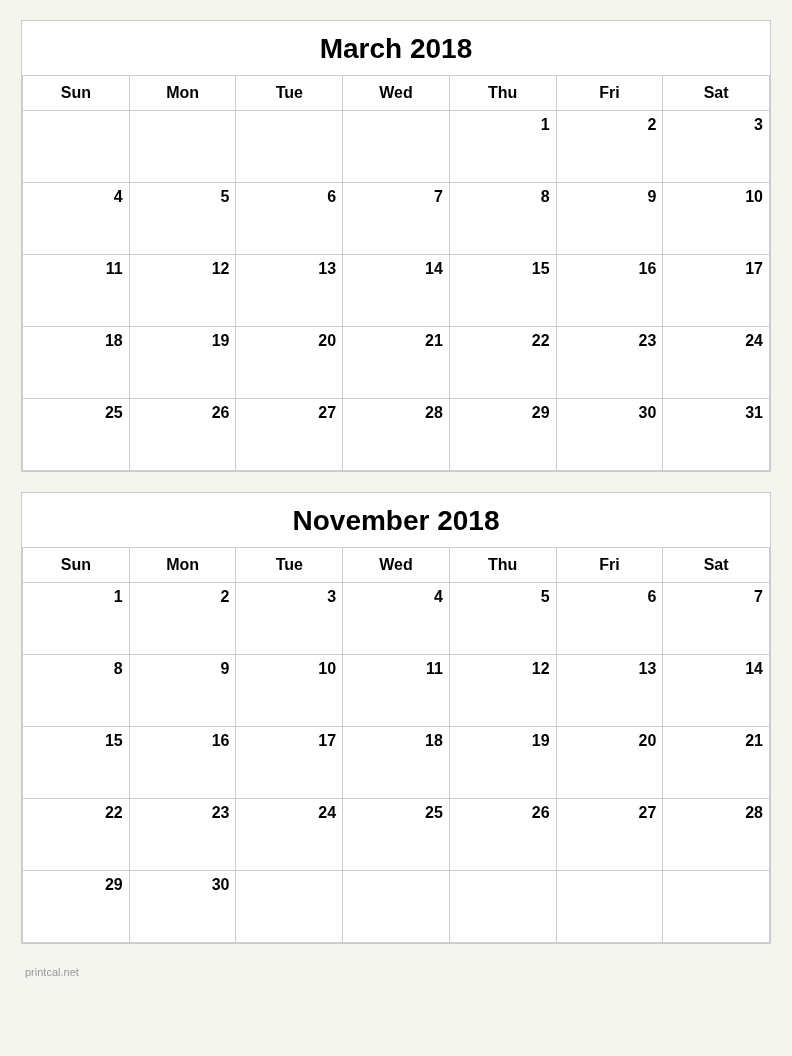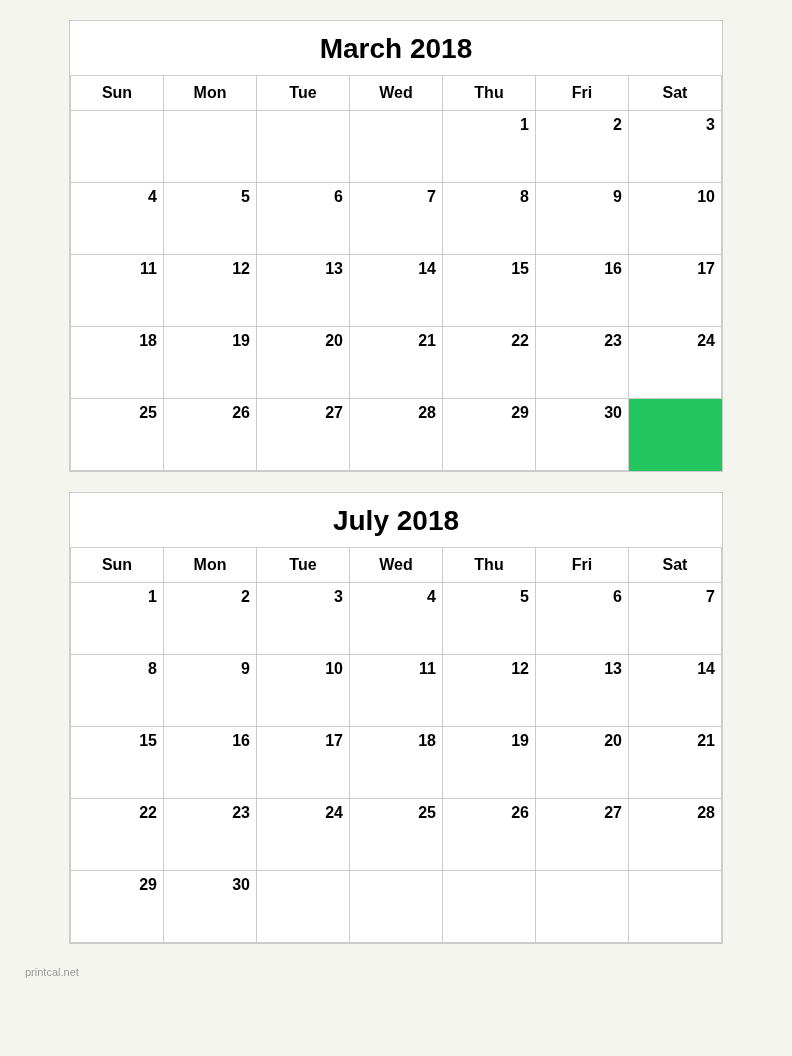--- a/index.html
+++ b/index.html
@@ -14,22 +14,22 @@
       background: #f5f5f0;
       font-family: Arial, sans-serif;
       display: flex;
       flex-direction: column;
       align-items: center;
       padding: 20px;
       gap: 20px;
     }
 
     .calendar-container {
-      width: 654px;
-      background: #22c55e;
+      width: 750px;
+      background: #84cc16;
       border: 1px solid #ccc;
     }
 
     .calendar-title {
       text-align: center;
       font-size: 28px;
       font-weight: bold;
       padding: 12px 0 10px;
       border-bottom: 1px solid #ccc;
       background: white;
@@ -121,25 +121,26 @@
     <div class="day-cell">22</div>
     <div class="day-cell">23</div>
     <div class="day-cell">24</div>
 
     <div class="day-cell">25</div>
     <div class="day-cell">26</div>
     <div class="day-cell">27</div>
     <div class="day-cell">28</div>
     <div class="day-cell">29</div>
     <div class="day-cell">30</div>
+    <div class="day-cell">31</div>
   </div>
 </div>
 
 <div class="calendar-container">
-  <div class="calendar-title">July 2018</div>
+  <div class="calendar-title">November 2018</div>
   <div class="calendar-grid">
 
     <div class="day-header">Sun</div>
     <div class="day-header">Mon</div>
     <div class="day-header">Tue</div>
     <div class="day-header">Wed</div>
     <div class="day-header">Thu</div>
     <div class="day-header">Fri</div>
     <div class="day-header">Sat</div>
 

